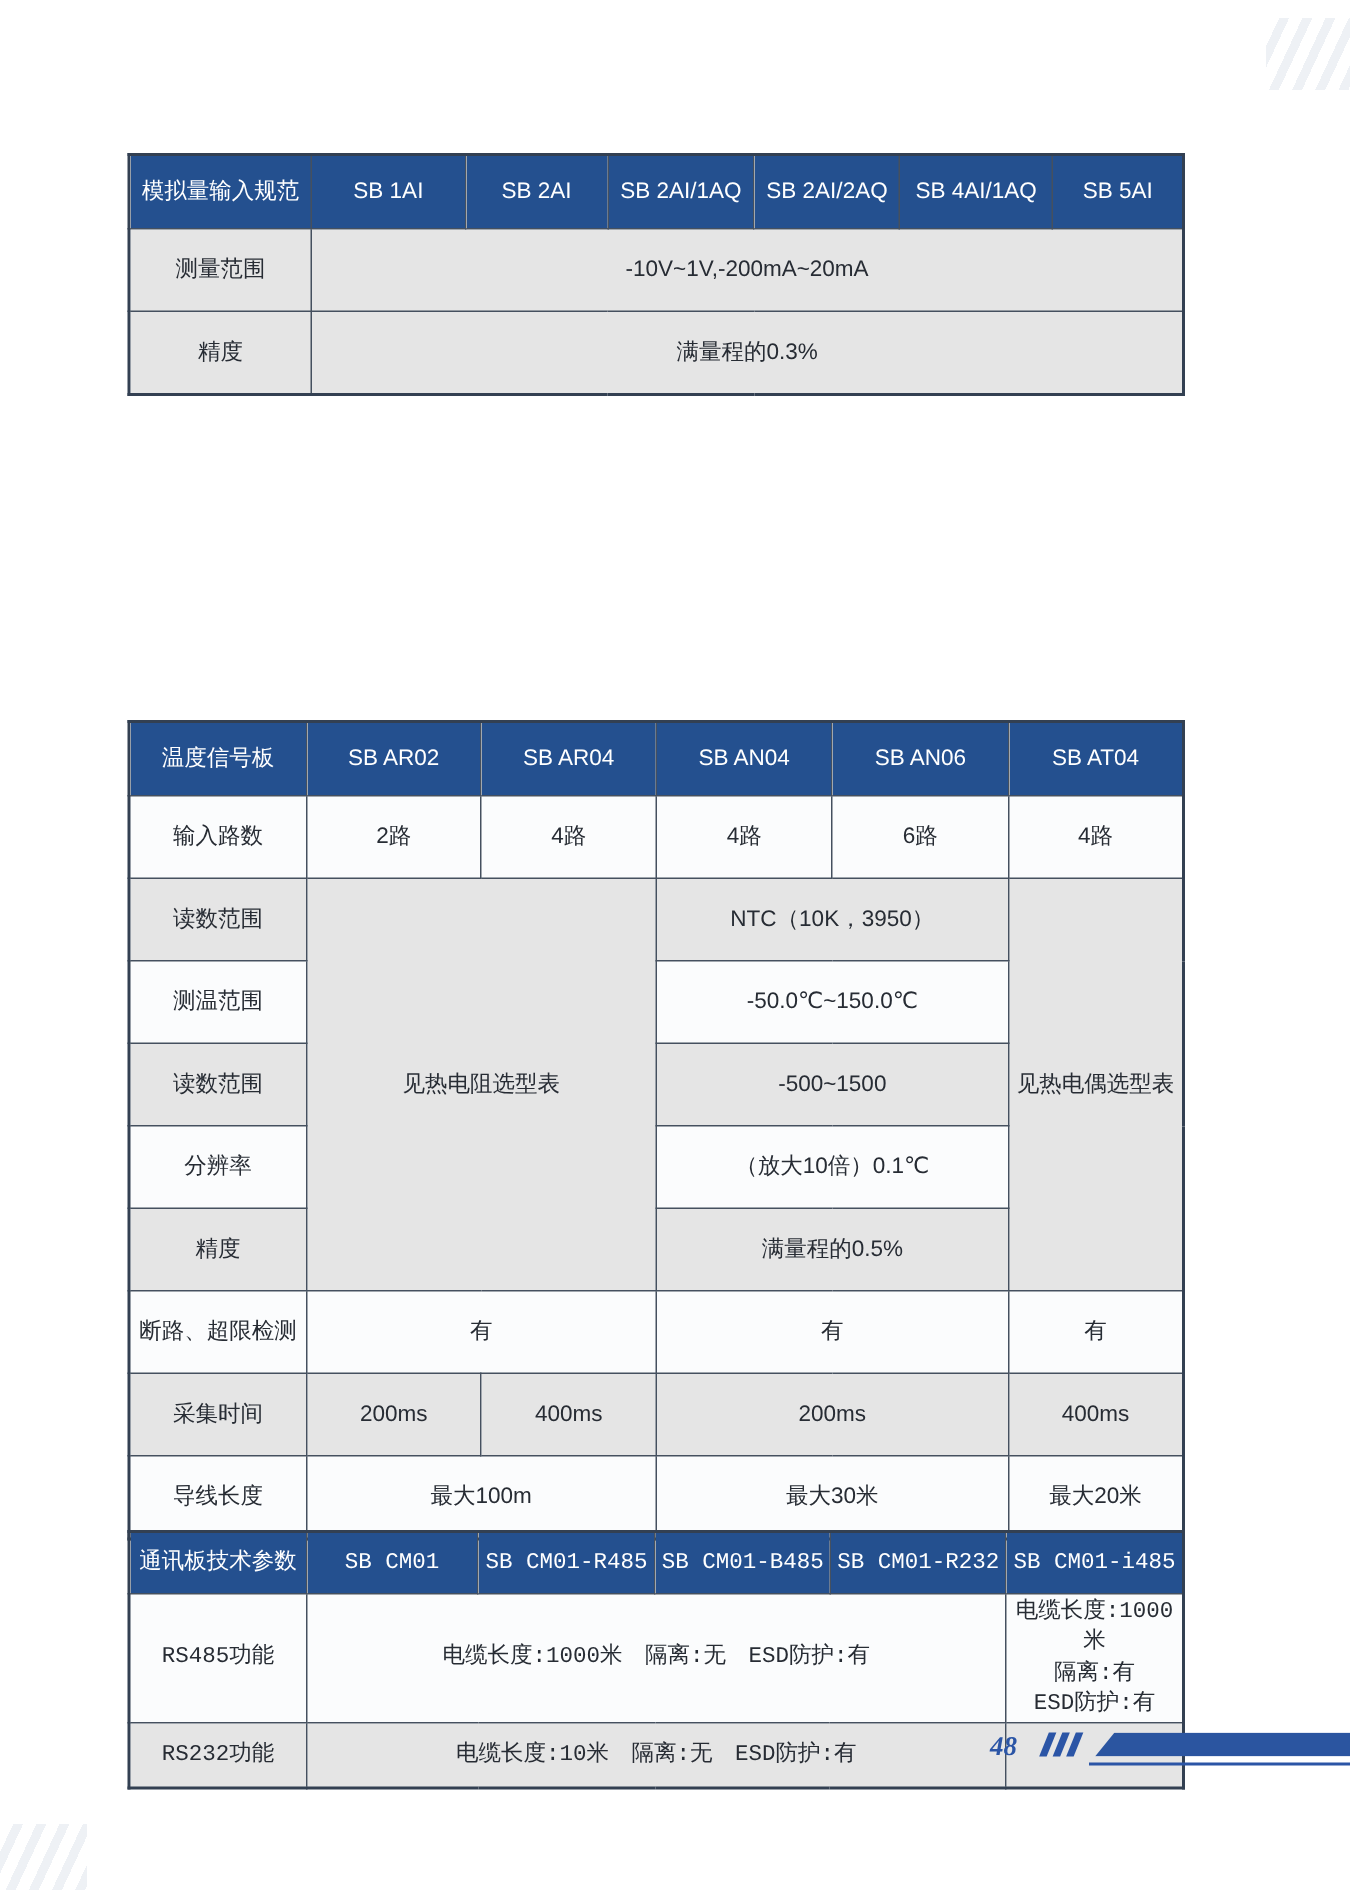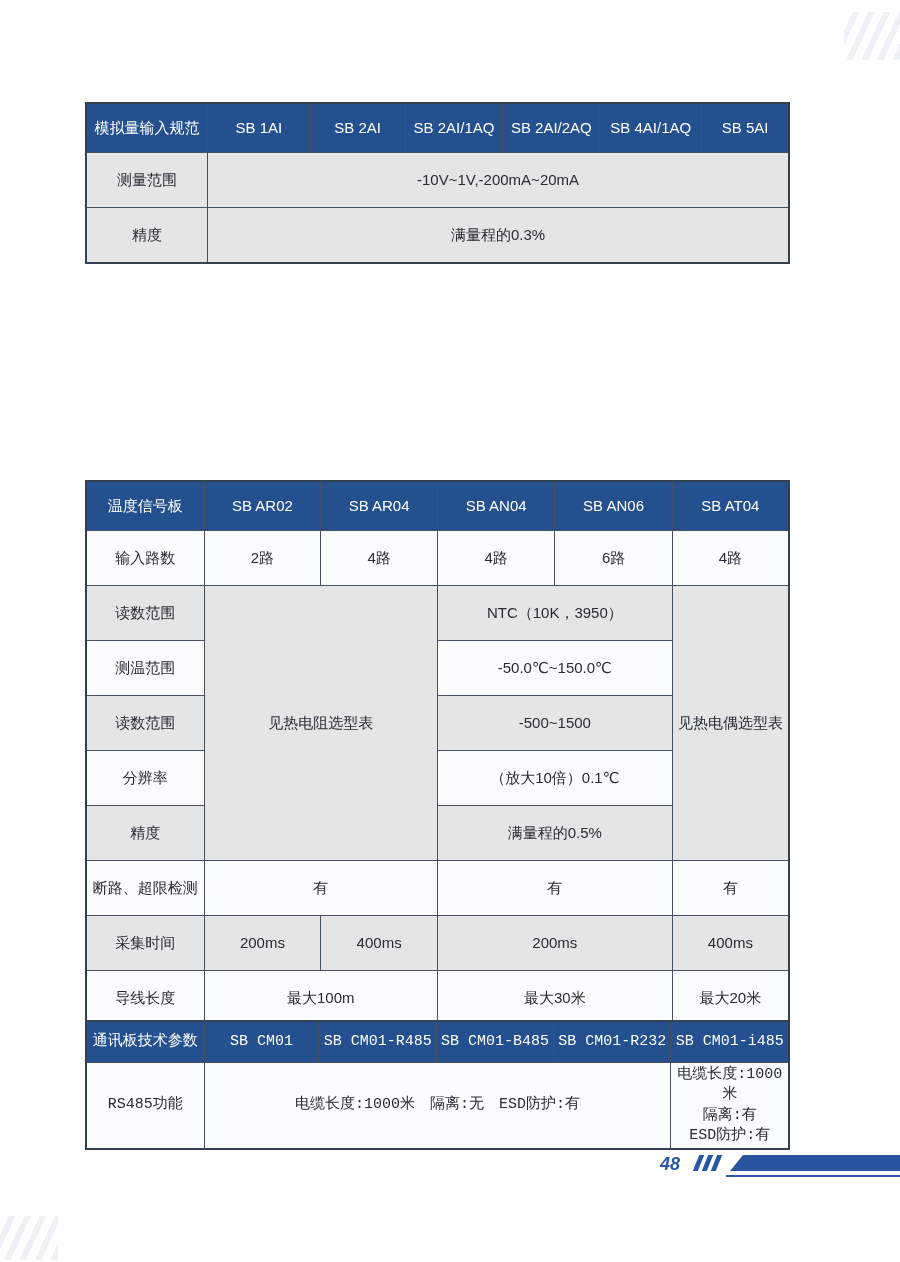--- a/index.html
+++ b/index.html
@@ -71,20 +71,21 @@
     height: 30px;
     width: 260px;
   }
   .page-number {
     position: absolute;
     left: 20px; top: 2px;
     font-size: 18px;
     font-style: italic;
     font-weight: 700;
     color: #2B55A6;
+    font-family: Liberation Serif, serif;
   }
   .slashes { position: absolute; left: 56px; top: 3px; display: flex; gap: 4px; }
   .slashes i {
     display: block;
     width: 5px; height: 16px;
     background: #2B55A6;
     transform: skewX(-22deg);
   }
   .footer-bar {
     position: absolute;
@@ -238,20 +239,25 @@
           </tr>
         </thead>
         <tbody>
           <tr>
             <td class="w">RS485功能</td>
             <td class="w" colspan="4">电缆长度:1000米　隔离:无　ESD防护:有</td>
             <td class="w">电缆长度:1000米
 隔离:有
 ESD防护:有</td>
           </tr>
+          <tr>
+            <td class="b">RS232功能</td>
+            <td class="b" colspan="4">电缆长度:10米　隔离:无　ESD防护:有</td>
+            <td class="b"></td>
+          </tr>
         </tbody>
       </table>
     </section>
 
   <footer class="page-footer">
     <span class="page-number">48</span>
     <span class="slashes">
       <i></i>
         <i></i>
         <i></i>

